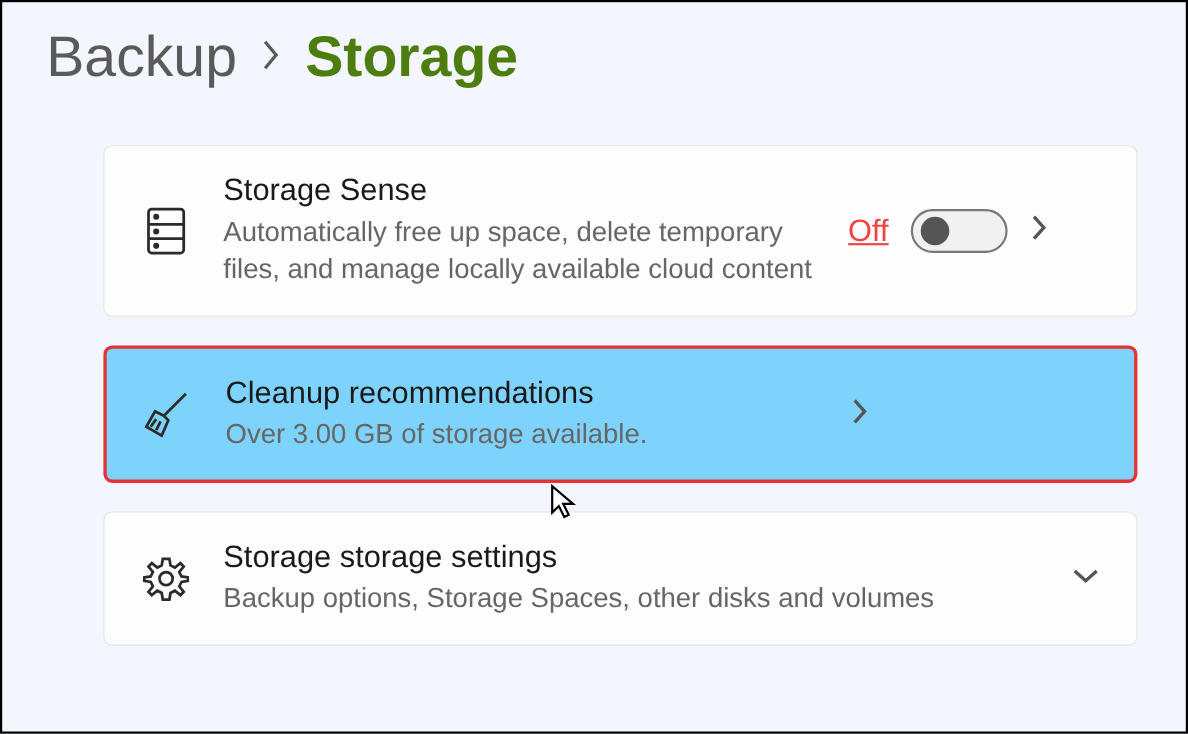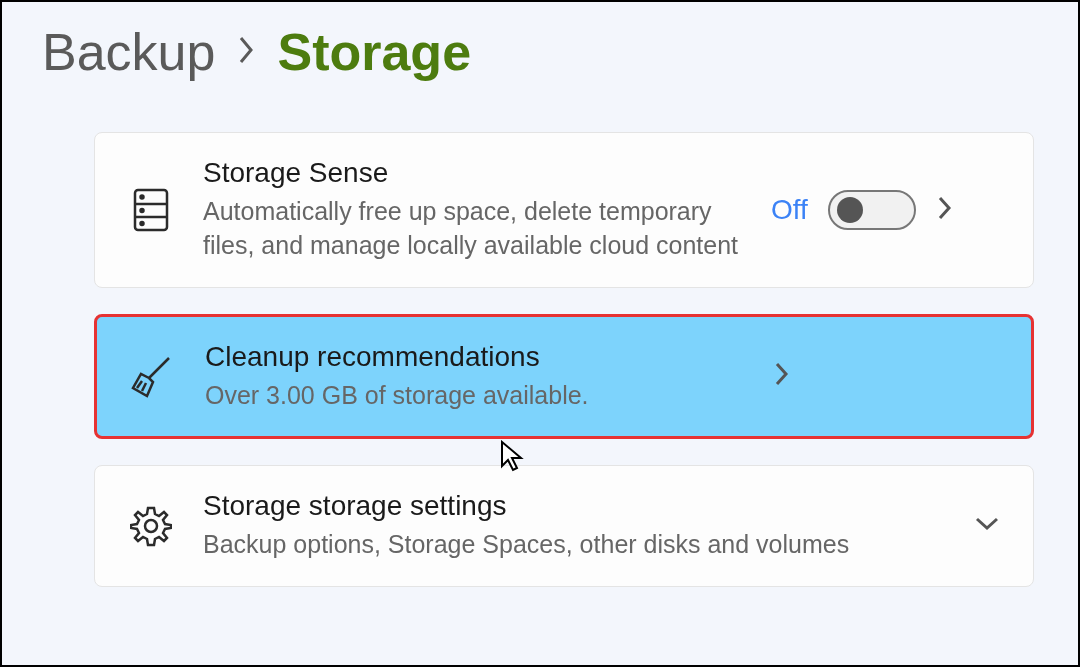--- a/index.html
+++ b/index.html
@@ -84,21 +84,22 @@
       line-height: 1.35;
     }
     .card-controls {
       display: flex;
       align-items: center;
       gap: 20px;
       flex-shrink: 0;
     }
     .toggle-label {
       font-size: 28px;
-      color: #3b82f6;
+      color: #ef4444;
+      text-decoration: underline;
     }
     .toggle {
       width: 88px;
       height: 40px;
       border-radius: 20px;
       border: 2px solid #777;
       background: #f1f1f1;
       position: relative;
       cursor: pointer;
     }

